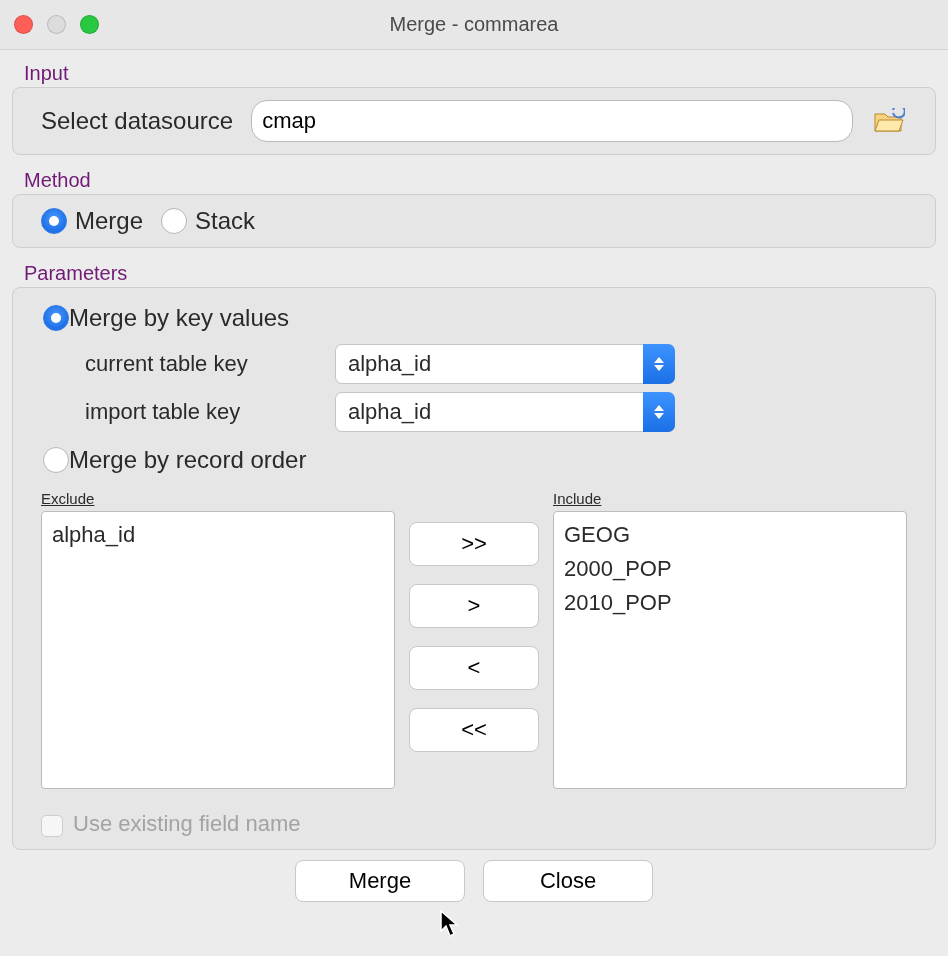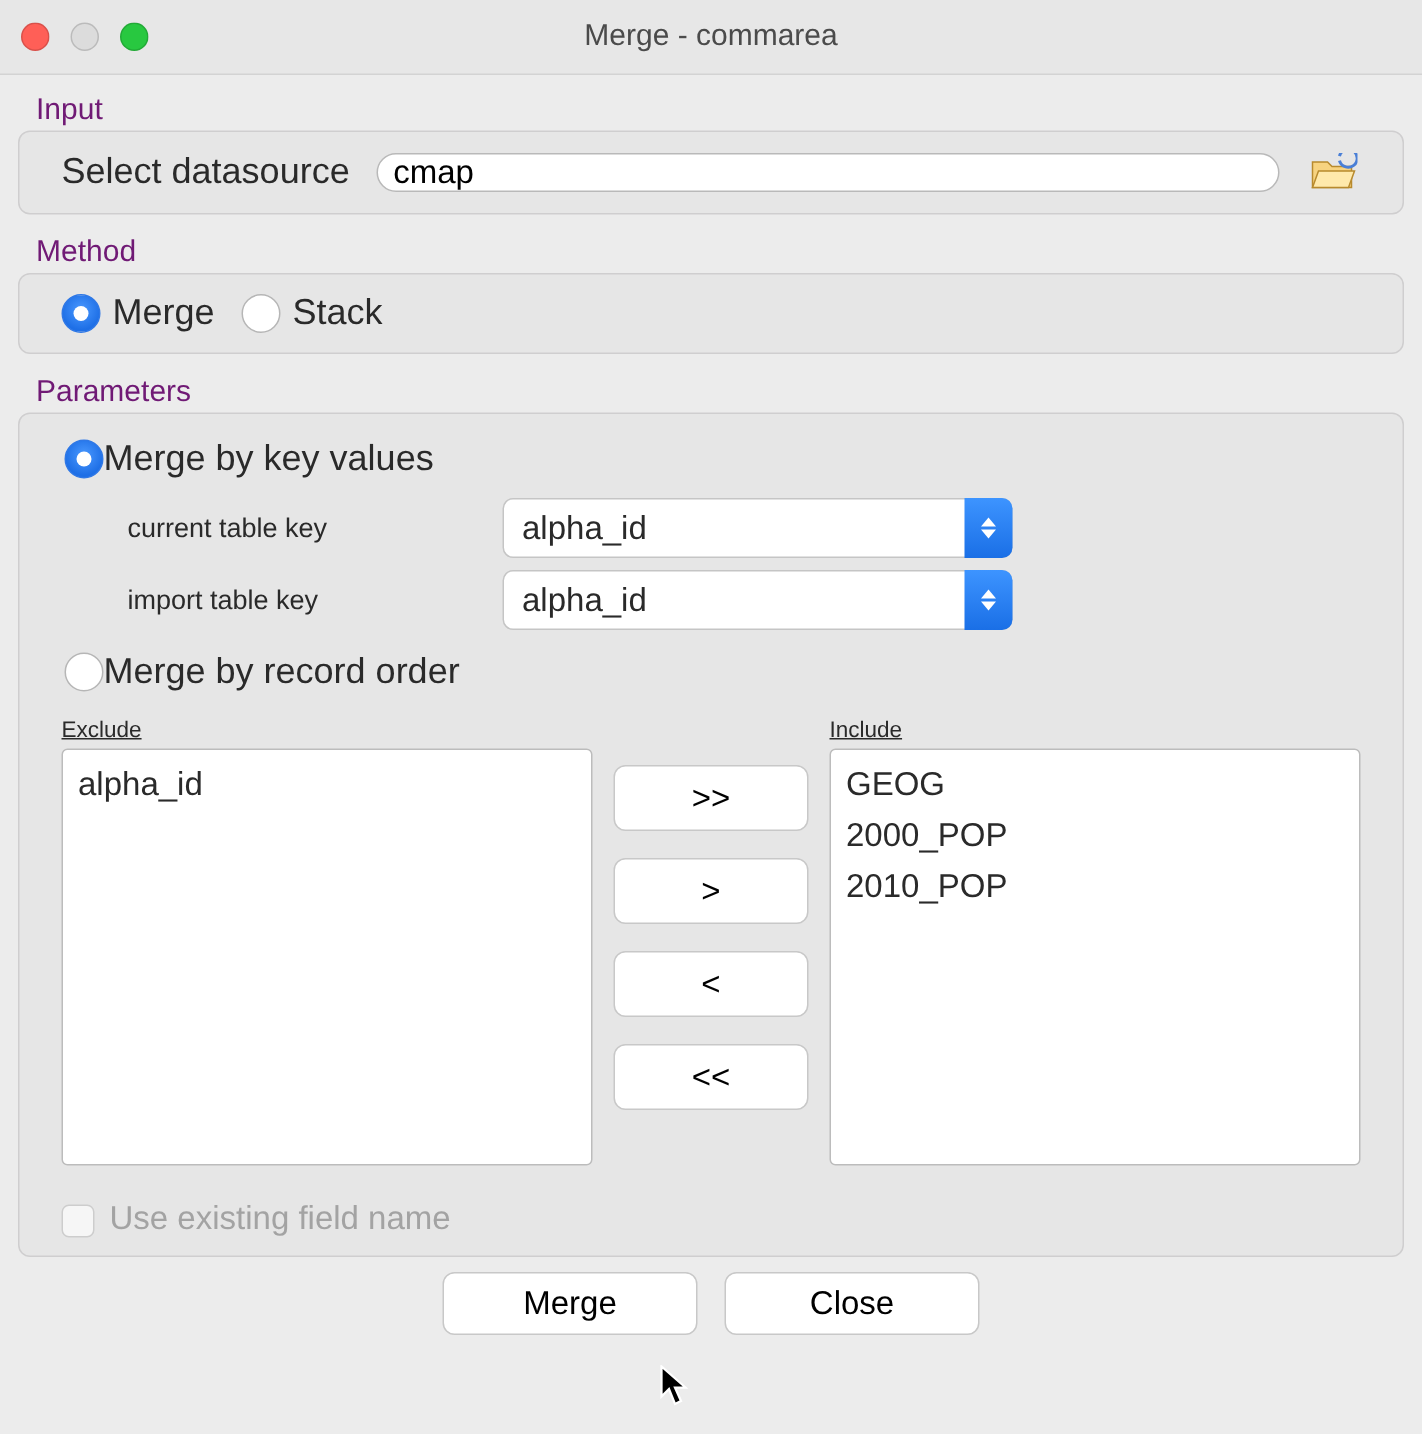--- a/index.html
+++ b/index.html
@@ -65,21 +65,21 @@
     display: flex;
     align-items: center;
     gap: 18px;
   }
   .ds-label {
     font-size: 24px;
     white-space: nowrap;
   }
   .ds-input {
     flex: 1;
-    height: 26px;
+    height: 42px;
     background: #fff;
     border: 1px solid #b9b9b9;
     border-radius: 16px;
     font-size: 22px;
     padding: 4px 10px;
     outline: none;
   }
   .folder-btn {
     width: 36px; height: 30px;
     display: flex; align-items: center; justify-content: center;
@@ -135,21 +135,21 @@
   .keygrid {
     display: grid;
     grid-template-columns: 250px 340px;
     row-gap: 8px;
     align-items: center;
     margin-left: 44px;
     margin-top: 2px;
     margin-bottom: 4px;
   }
   .keygrid label {
-    font-size: 18px;
+    font-size: 22px;
   }
   .select-wrap {
     position: relative;
     height: 40px;
   }
   .select-box {
     width: 100%;
     height: 100%;
     background: #fff;
     border: 1px solid #c5c5c5;

